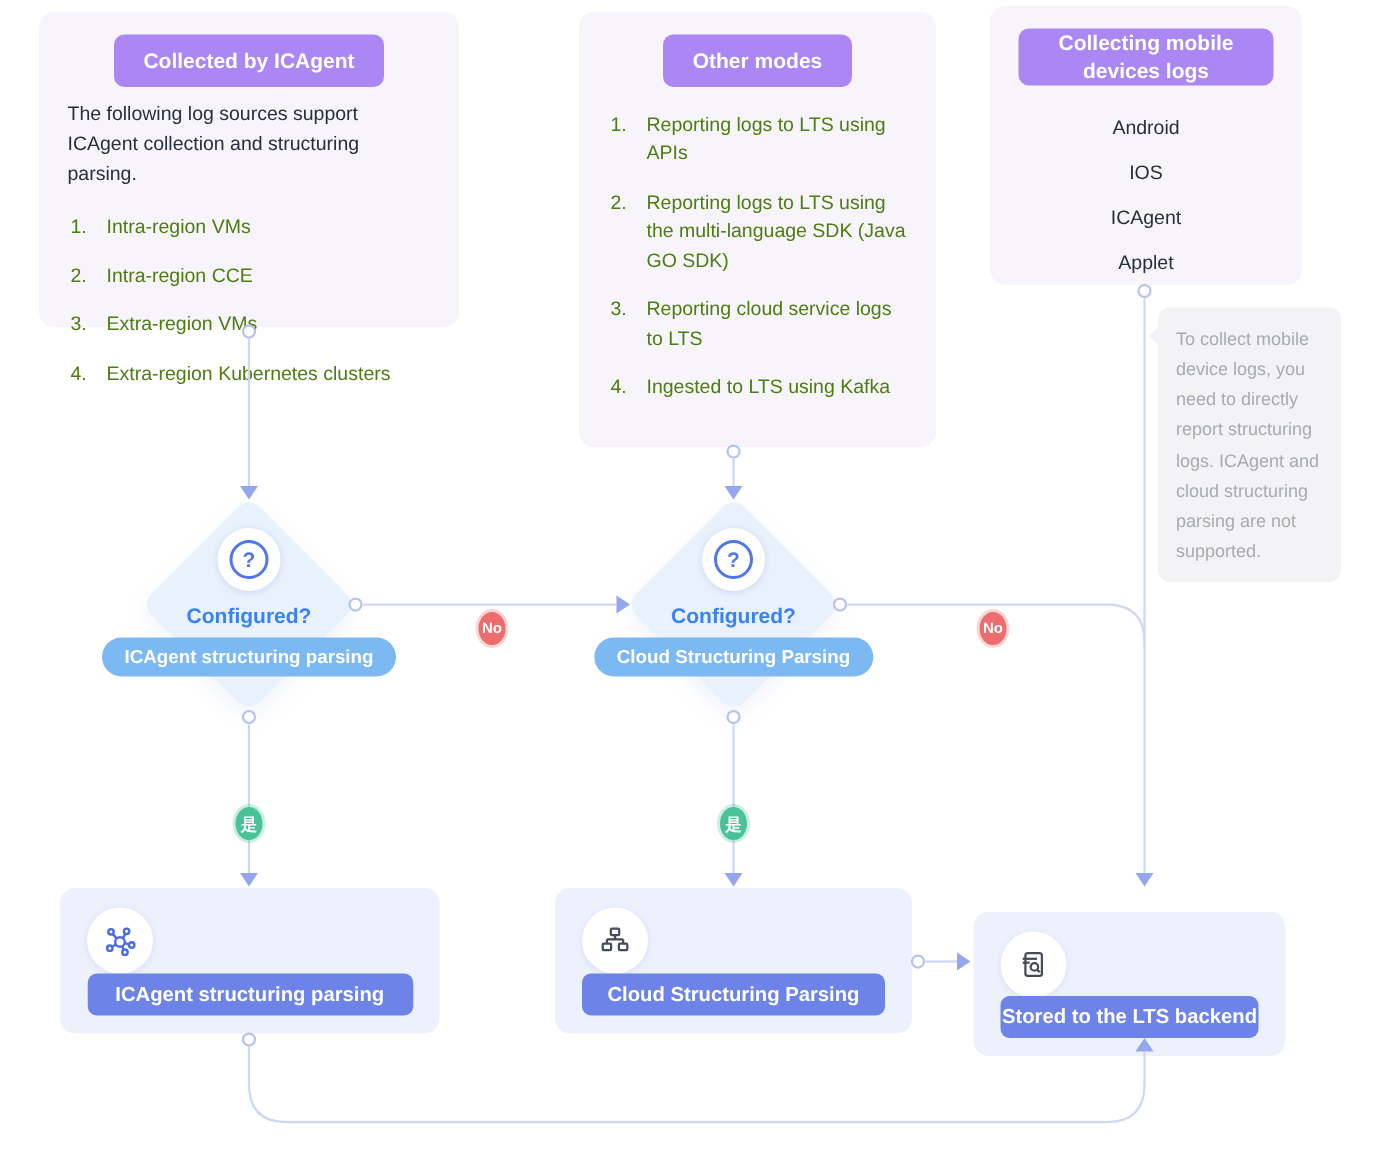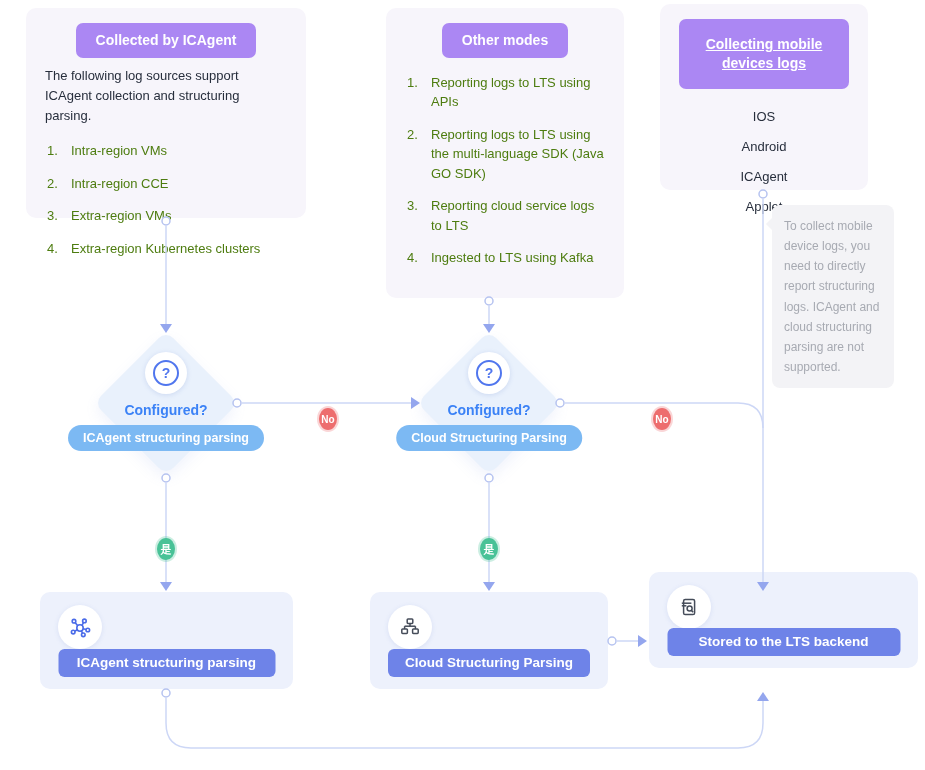--- a/index.html
+++ b/index.html
@@ -77,24 +77,24 @@
     <button class="panel-header">Other modes</button>
     <ol class="panel-list">
       <li>Reporting logs to LTS using APIs</li>
       <li>Reporting logs to LTS using the multi-language SDK (Java GO SDK)</li>
       <li>Reporting cloud service logs to LTS</li>
       <li>Ingested to LTS using Kafka</li>
     </ol>
   </div>
 
   <div class="panel" style="left:660px;top:4px;width:208px;height:186px;">
-    <button class="panel-header" style="width:170px;padding:16px 10px;text-decoration:underline;">Collecting mobile devices logs</button>
+    <button class="panel-header" style="width:170px;padding:0 10px;">Collecting mobile devices logs</button>
     <ul class="center-list">
+      <li>Android</li>
       <li>IOS</li>
-      <li>Android</li>
       <li>ICAgent</li>
       <li>Applet</li>
     </ul>
   </div>
 
   <div class="note">
     <span>To collect mobile device logs, you need to directly report structuring logs. ICAgent and cloud structuring parsing are not supported.</span>
   </div>
 
   <div class="diamond" style="left:115px;top:352px;"></div>
@@ -182,21 +182,21 @@
         <line x1="5.6" y1="10.2" x2="16.4" y2="10.2"></line>
         <line x1="5.6" y1="10.2" x2="5.6" y2="13"></line>
         <line x1="16.4" y1="10.2" x2="16.4" y2="13"></line>
         <rect x="2.8" y="13" width="5.6" height="4.4" rx="0.8"></rect>
         <rect x="13.6" y="13" width="5.6" height="4.4" rx="0.8"></rect>
       </svg>
     </div>
     <button class="result-button">Cloud Structuring Parsing</button>
   </div>
 
-  <div class="result" style="left:649px;top:572px;width:269px;height:96px;">
+  <div class="result" style="left:649px;top:608px;width:208px;height:96px;">
     <div class="icon-circle">
       <svg width="22" height="22" viewBox="0 0 22 22" fill="none" stroke="#454c59" stroke-width="1.5">
         <rect x="5.6" y="3.4" width="11" height="15.2" rx="1.6"></rect>
         <line x1="3.8" y1="7.2" x2="13.4" y2="7.2"></line>
         <line x1="3.8" y1="9.8" x2="8.4" y2="9.8"></line>
         <circle cx="11.6" cy="12.6" r="2.5"></circle>
         <line x1="13.4" y1="14.4" x2="15.2" y2="16.2"></line>
       </svg>
     </div>
     <button class="result-button">Stored to the LTS backend</button>

